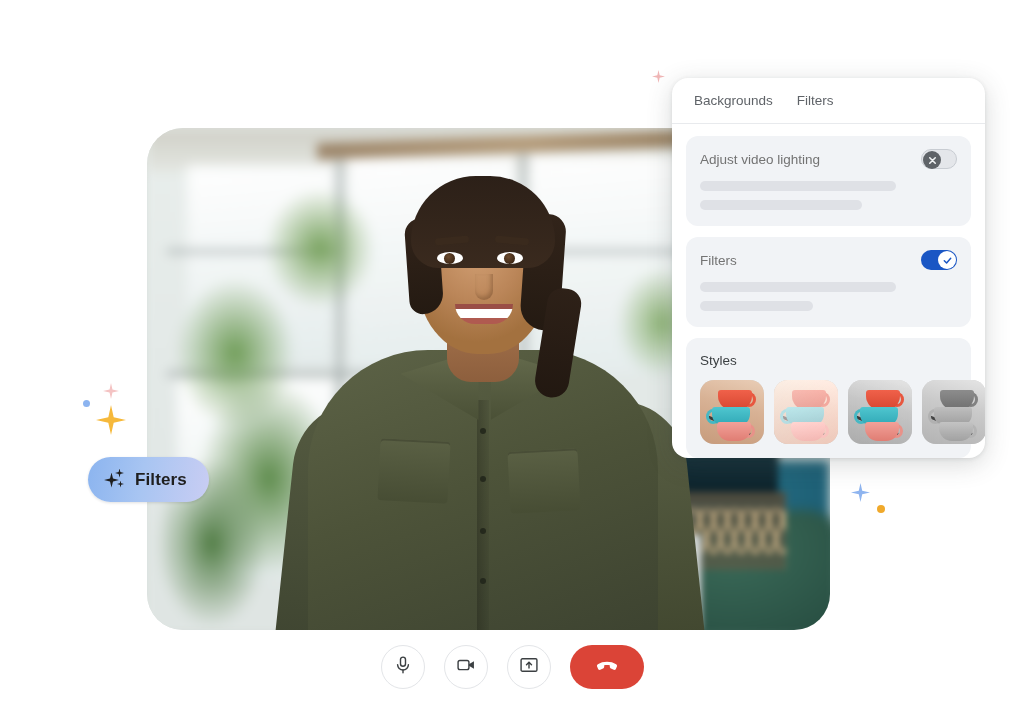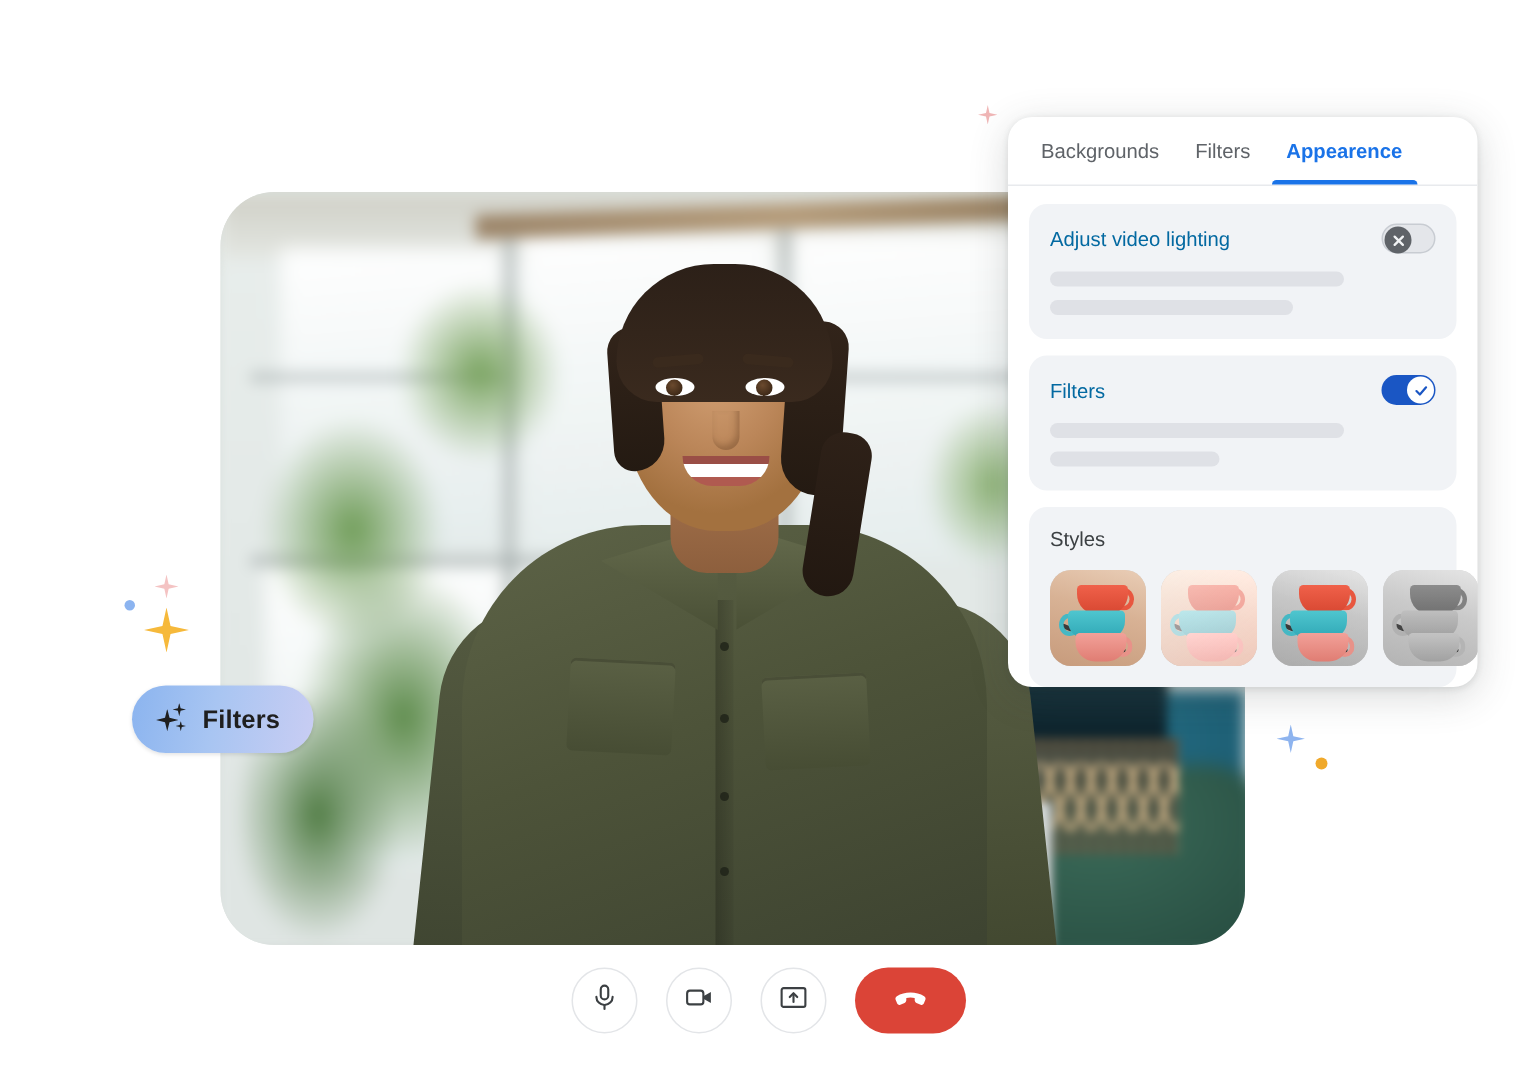--- a/index.html
+++ b/index.html
@@ -239,21 +239,21 @@
   .tab.active { color:#1a73e8; font-weight:600; }
   .tab.active::after {
     content:""; position:absolute; left:2px; right:2px; bottom:0;
     height:3px; background:#1a73e8; border-radius:3px 3px 0 0;
   }
   .panel-body { padding: 12px 14px 14px; display:flex; flex-direction:column; gap:11px; }
   .card {
     background: #f1f3f6; border-radius: 12px; padding: 13px 14px 16px;
   }
   .card-row { display:flex; align-items:center; justify-content:space-between; }
-  .card-title { font-size: 13.5px; color:#0369a1; }
+  .card-title { font-size: 13.5px; color:#737373; }
   .skel { height: 10px; border-radius: 6px; background: #dfe1e6; margin-top: 12px; }
   .skel.w1 { width: 196px; }
   .skel.w2 { width: 162px; margin-top: 9px; }
   .skel.w3 { width: 196px; }
   .skel.w4 { width: 113px; margin-top: 9px; }
 
   
   .toggle { width: 36px; height: 20px; border-radius: 11px; position: relative; cursor:pointer; }
   .toggle.off { background:#e4e6ea; border:1px solid #c8ccd2; }
   .toggle.on  { background:#1a56c4; }
@@ -420,23 +420,20 @@
 
   <div class="panel">
 
     <div class="tabs">
       <div class="tab">
         <span>Backgrounds</span>
       </div>
       <div class="tab">
         <span>Filters</span>
       </div>
-      <div class="tab active">
-        <span>Appearence</span>
-      </div>
     </div>
 
     <div class="panel-body">
 
       <div class="card">
         <div class="card-row">
           <span class="card-title">Adjust video lighting</span>
           <span class="toggle off">
             <span class="knob">
               <svg viewBox="0 0 24 24" fill="none" stroke="currentColor" stroke-width="3.4" stroke-linecap="round">

